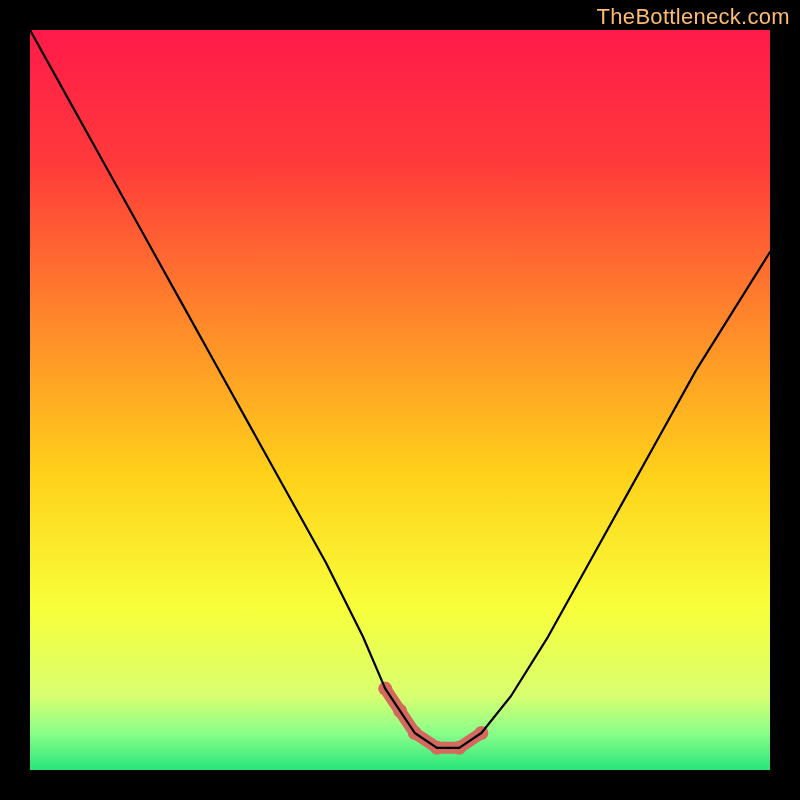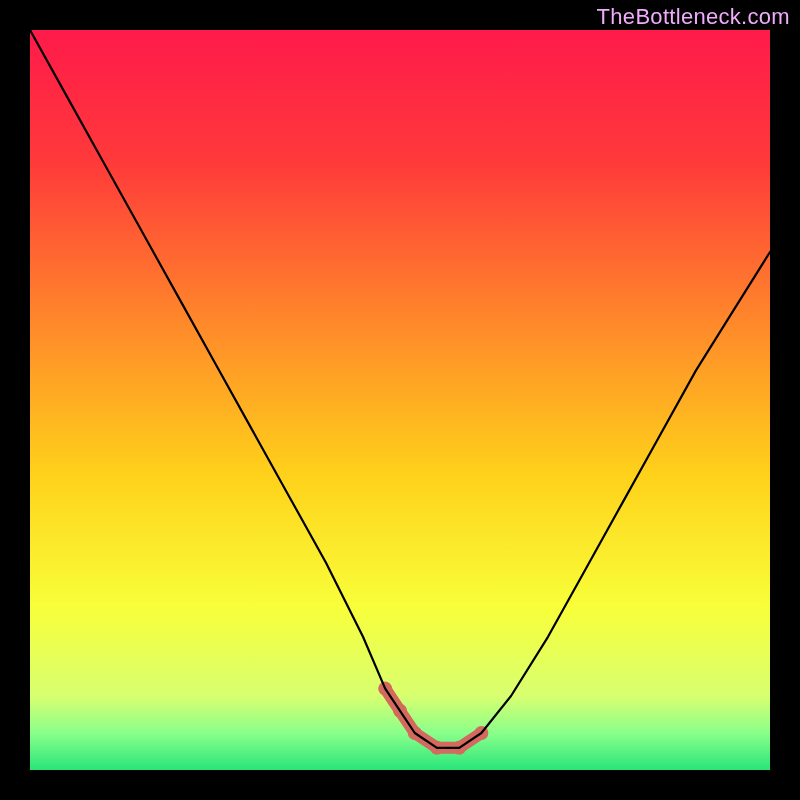--- a/index.html
+++ b/index.html
@@ -14,21 +14,21 @@
   .frame {
     position: relative;
     width: 800px;
     height: 800px;
     background: #000;
   }
   .watermark {
     position: absolute;
     top: 4px;
     right: 10px;
-    color: #f0abfc;
+    color: #fdba74;
     font-size: 22px;
     font-weight: 500;
     letter-spacing: 0.3px;
     z-index: 5;
   }
   .plot-wrap {
     position: absolute;
     left: 30px;
     top: 30px;
     width: 740px;

